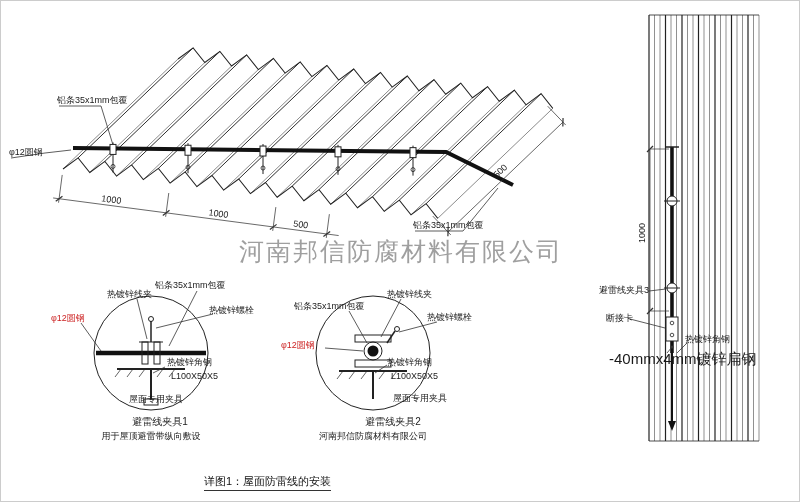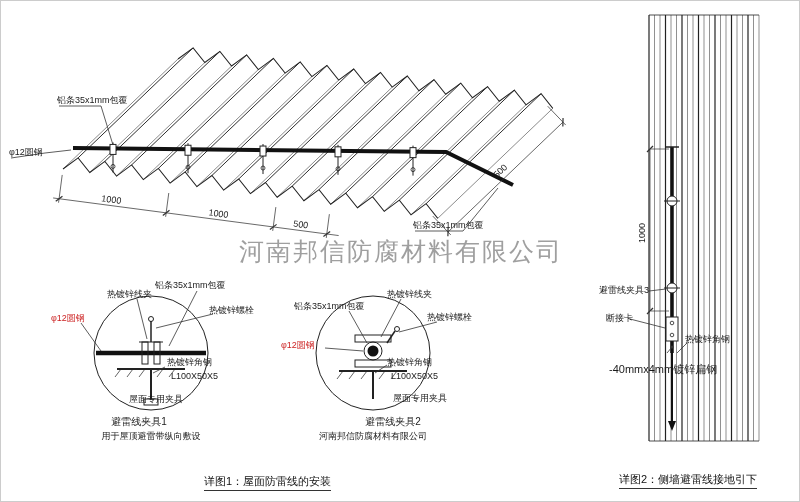--- a/index.html
+++ b/index.html
@@ -235,34 +235,33 @@
   <div class="lbl" style="left:8px;top:146px">φ12圆钢</div>
   <div class="lbl" style="left:412px;top:219px">铝条35x1mm包覆</div>
 
   <div class="lbl" style="left:106px;top:288px">热镀锌线夹</div>
   <div class="lbl" style="left:154px;top:279px">铝条35x1mm包覆</div>
   <div class="lbl" style="left:208px;top:304px">热镀锌螺栓</div>
   <div class="lbl red" style="left:50px;top:312px">φ12圆钢</div>
   <div class="lbl" style="left:166px;top:356px">热镀锌角钢</div>
   <div class="lbl" style="left:170px;top:370px">L100X50X5</div>
   <div class="lbl" style="left:128px;top:393px">屋面专用夹具</div>
-  <div class="lbl title center" style="left:138px;top:415px">避雷线夹具1</div>
+  <div class="lbl title center" style="left:159px;top:415px">避雷线夹具1</div>
   <div class="lbl center" style="left:150px;top:430px">用于屋顶避雷带纵向敷设</div>
 
   <div class="lbl" style="left:293px;top:300px">铝条35x1mm包覆</div>
   <div class="lbl" style="left:386px;top:288px">热镀锌线夹</div>
   <div class="lbl" style="left:426px;top:311px">热镀锌螺栓</div>
   <div class="lbl red" style="left:280px;top:339px">φ12圆钢</div>
   <div class="lbl" style="left:386px;top:356px">热镀锌角钢</div>
   <div class="lbl" style="left:390px;top:370px">L100X50X5</div>
   <div class="lbl" style="left:392px;top:392px">屋面专用夹具</div>
   <div class="lbl title center" style="left:392px;top:415px">避雷线夹具2</div>
   <div class="lbl center" style="left:372px;top:430px">河南邦信防腐材料有限公司</div>
 
   <div class="lbl" style="left:598px;top:284px">避雷线夹具3</div>
   <div class="lbl" style="left:605px;top:312px">断接卡</div>
   <div class="lbl" style="left:684px;top:333px">热镀锌角钢</div>
-  <div class="lbl" style="left:608px;top:363px;font-size:11px">-40mmx4mm镀锌扁钢</div>
+  <div class="lbl" style="left:608px;top:352px;font-size:15px">-40mmx4mm镀锌扁钢</div>
 
   <div class="cap" style="left:203px;top:473px">详图1：屋面防雷线的安装</div>
-  <div class="cap" style="left:618px;top:471px">详图2：侧墙避雷线接地引下</div>
 
 </div>
 
 </body></html>

